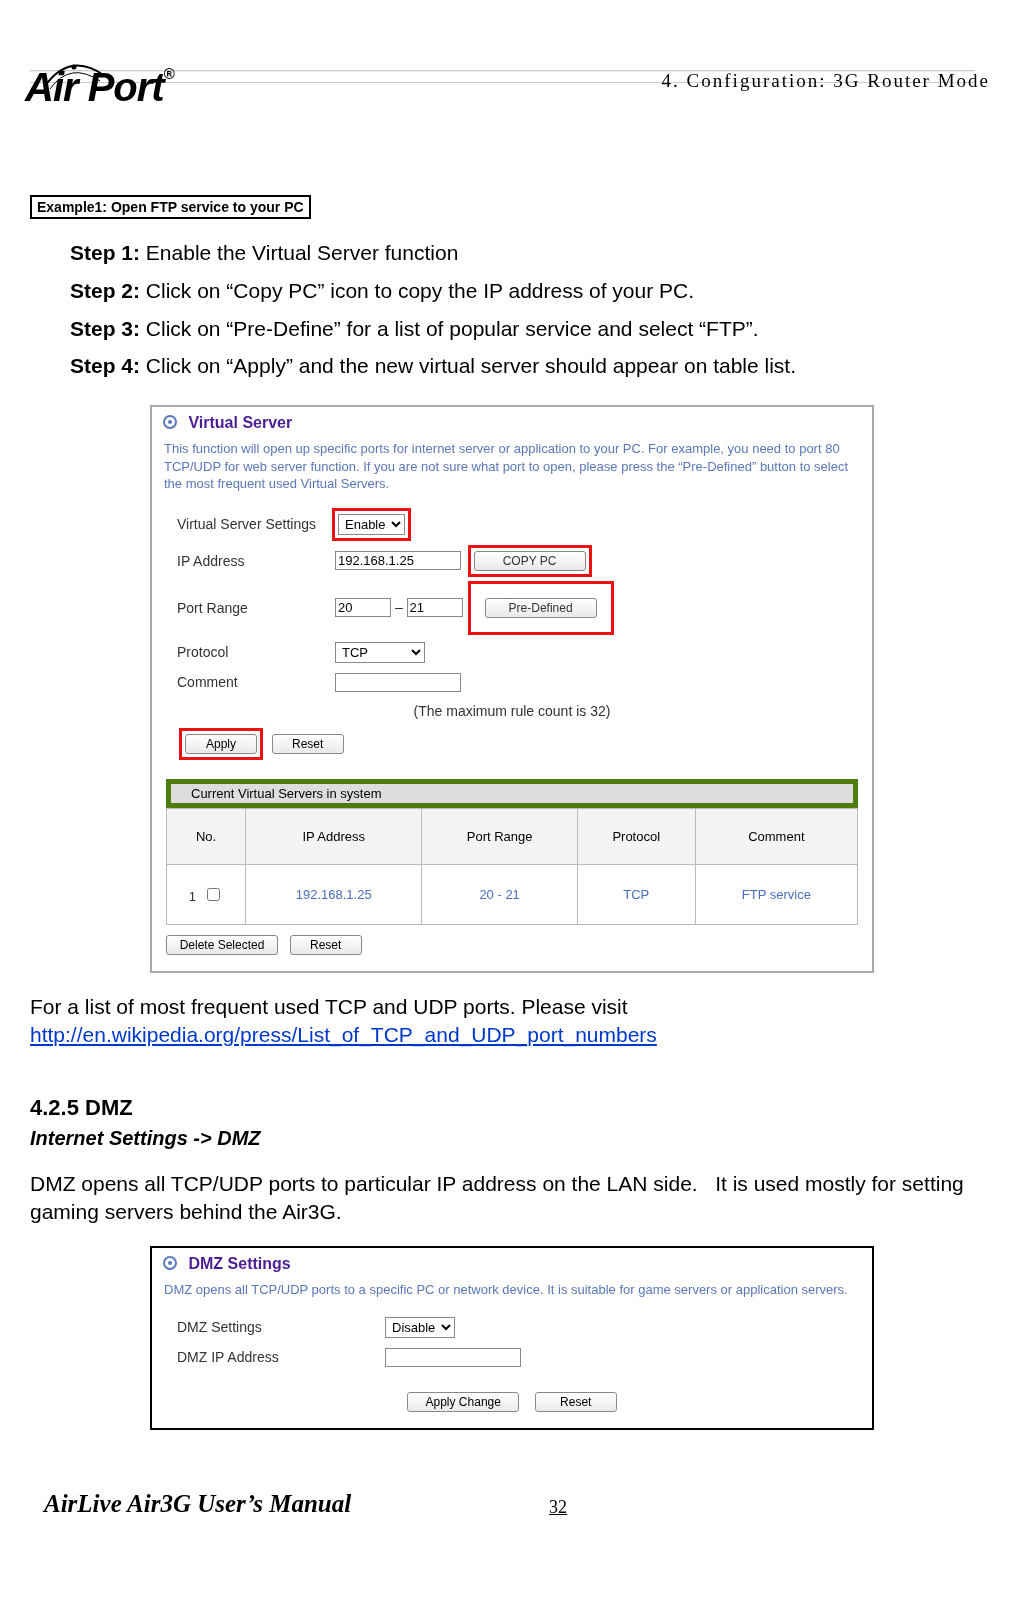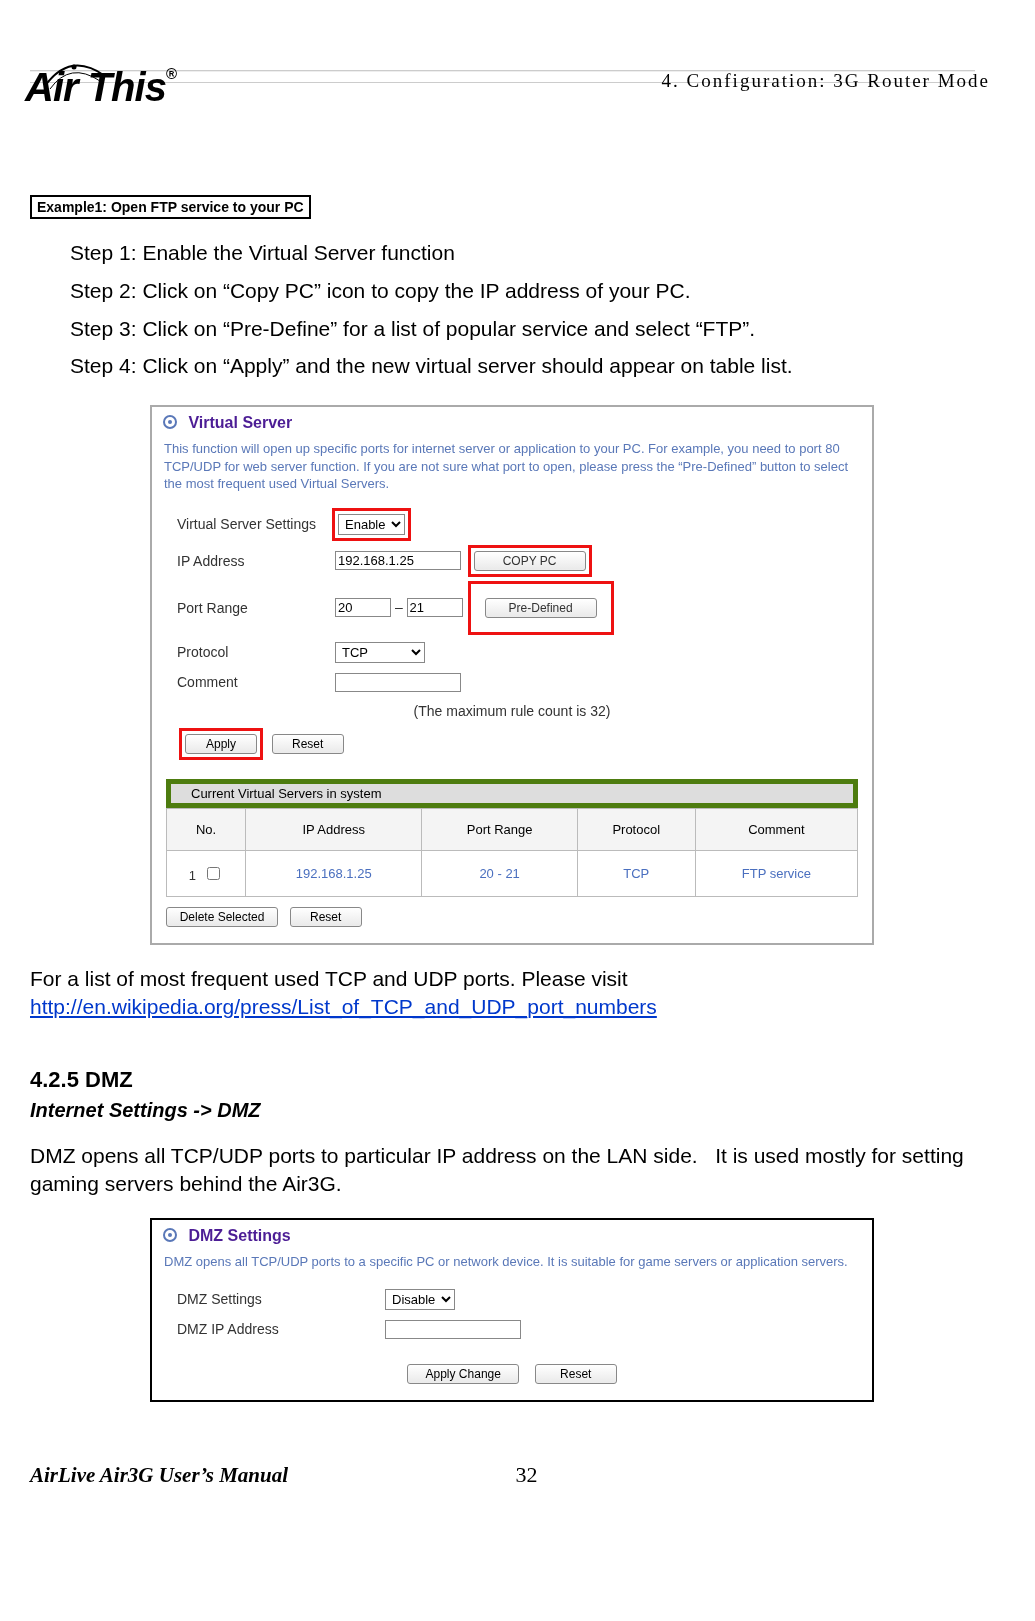--- a/index.html
+++ b/index.html
@@ -61,21 +61,21 @@
     font-size: 14px;
     font-weight: bold;
     margin-top: 25px;
   }
   .steps {
     margin-left: 40px;
     margin-top: 15px;
     font-size: 21px;
     line-height: 1.8;
   }
-  .steps .step-label { font-weight: normal; }
+  .steps .step-label { font-weight: bold; }
   .screenshot {
     border: 2px solid #aaa;
     margin: 20px auto 20px 120px;
     width: 720px;
     font-family: Tahoma, Arial, sans-serif;
     font-size: 14px;
     background: #fff;
   }
   .panel-header {
     padding: 7px 10px 3px 10px;
@@ -137,21 +137,21 @@
     border: 5px solid #4d7c0f;
   }
   .data-table {
     width: 100%;
     border-collapse: collapse;
     font-size: 13px;
   }
   .data-table th, .data-table td {
     border: 1px solid #bbb;
     text-align: center;
-    padding: 13px 4px;
+    padding: 20px 4px;
   }
   .data-table th { background: #f4f4f4; font-weight: normal;}
   .data-table td { color: #4a6fbf; }
   .data-table td.no { color:#333; }
   .ports-link {
     color: #0038cc;
     text-decoration: underline;
   }
   .sec-heading {
     font-size: 22px;
@@ -177,39 +177,39 @@
     font-size: 14px;
   }
   .footer {
     display: flex;
     justify-content: space-between;
     align-items: flex-end;
     font-family: "Times New Roman", serif;
     margin-top: 60px;
     padding: 0 10px 10px 0;
   }
-  .footer .manual { font-style: italic; font-weight: bold; font-size: 21px;}
-  .footer .pnum { font-size: 22px; }
+  .footer .manual { font-style: italic; font-weight: bold; font-size: 25px; margin-left: 14px;}
+  .footer .pnum { font-size: 18px; text-decoration: underline; }
   .gear-svg { fill:#5a78b8; }
 </style>
 </head>
 <body>
 
 <div class="page">
 
   <div class="header-area">
     <div class="logo">
       <span class="swoosh">
         <svg width="70" height="30" viewBox="0 0 70 30">
             <path d="M5 25 Q 30 -10 65 15" stroke="#000" stroke-width="2" fill="none"></path>
             <path d="M10 28 Q 30 0 60 20" stroke="#000" stroke-width="1" fill="none"></path>
             <circle cx="34" cy="6" r="2.5" fill="#000"></circle>
           </svg>
       </span>
-      <span>Air This</span><span class="reg">®</span>
+      <span>Air Port</span><span class="reg">®</span>
     </div>
     <div class="chapter-head">4. Configuration: 3G Router Mode</div>
     <hr class="header-rule">
     <div class="section-separator"></div>
   </div>
 
   <div class="example-title">Example1: Open FTP service to your PC</div>
 
   <div class="steps">
     <div><span class="step-label">Step 1:</span><span> Enable the Virtual Server function</span></div>

